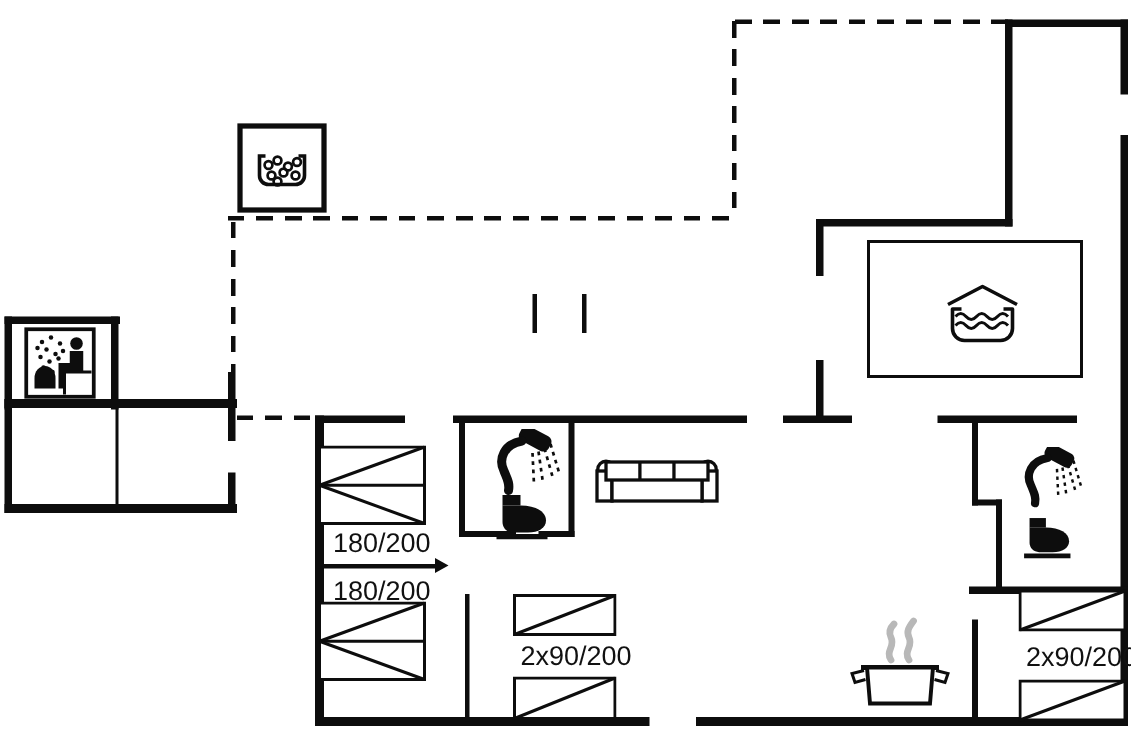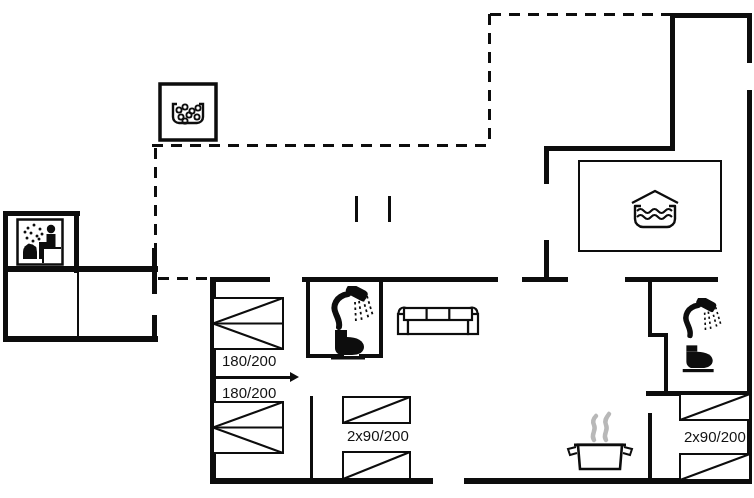--- a/index.html
+++ b/index.html
@@ -4,21 +4,21 @@
 <style>
   html,body{margin:0;padding:0;background:#fff;}
   .plan{position:relative;width:754px;height:498px;background:#fff;overflow:hidden;
         font-family:"Liberation Sans",sans-serif;}
   .w{position:absolute;background:#0d0d0d;}
   .dash-h{position:absolute;height:3px;
           background:repeating-linear-gradient(90deg,#0d0d0d 0 11px,transparent 11px 19px);}
   .dash-v{position:absolute;width:3px;
           background:repeating-linear-gradient(180deg,#0d0d0d 0 11px,transparent 11px 19px);}
   .thin-rect{position:absolute;border:2px solid #0d0d0d;background:#fff;}
-  .lbl{position:absolute;font-size:15px;color:#111;white-space:nowrap;}
+  .lbl{position:absolute;font-size:18px;color:#111;white-space:nowrap;}
   .plan svg{position:absolute;}
   .arrow-right{position:absolute;width:0;height:0;border-left:9px solid #0d0d0d;
                border-top:5px solid transparent;border-bottom:5px solid transparent;}
 </style>
 </head>
 <body>
 
 <div class="plan">
 
   <div class="dash-h" style="left:152px;top:144px;width:338px;"></div>

